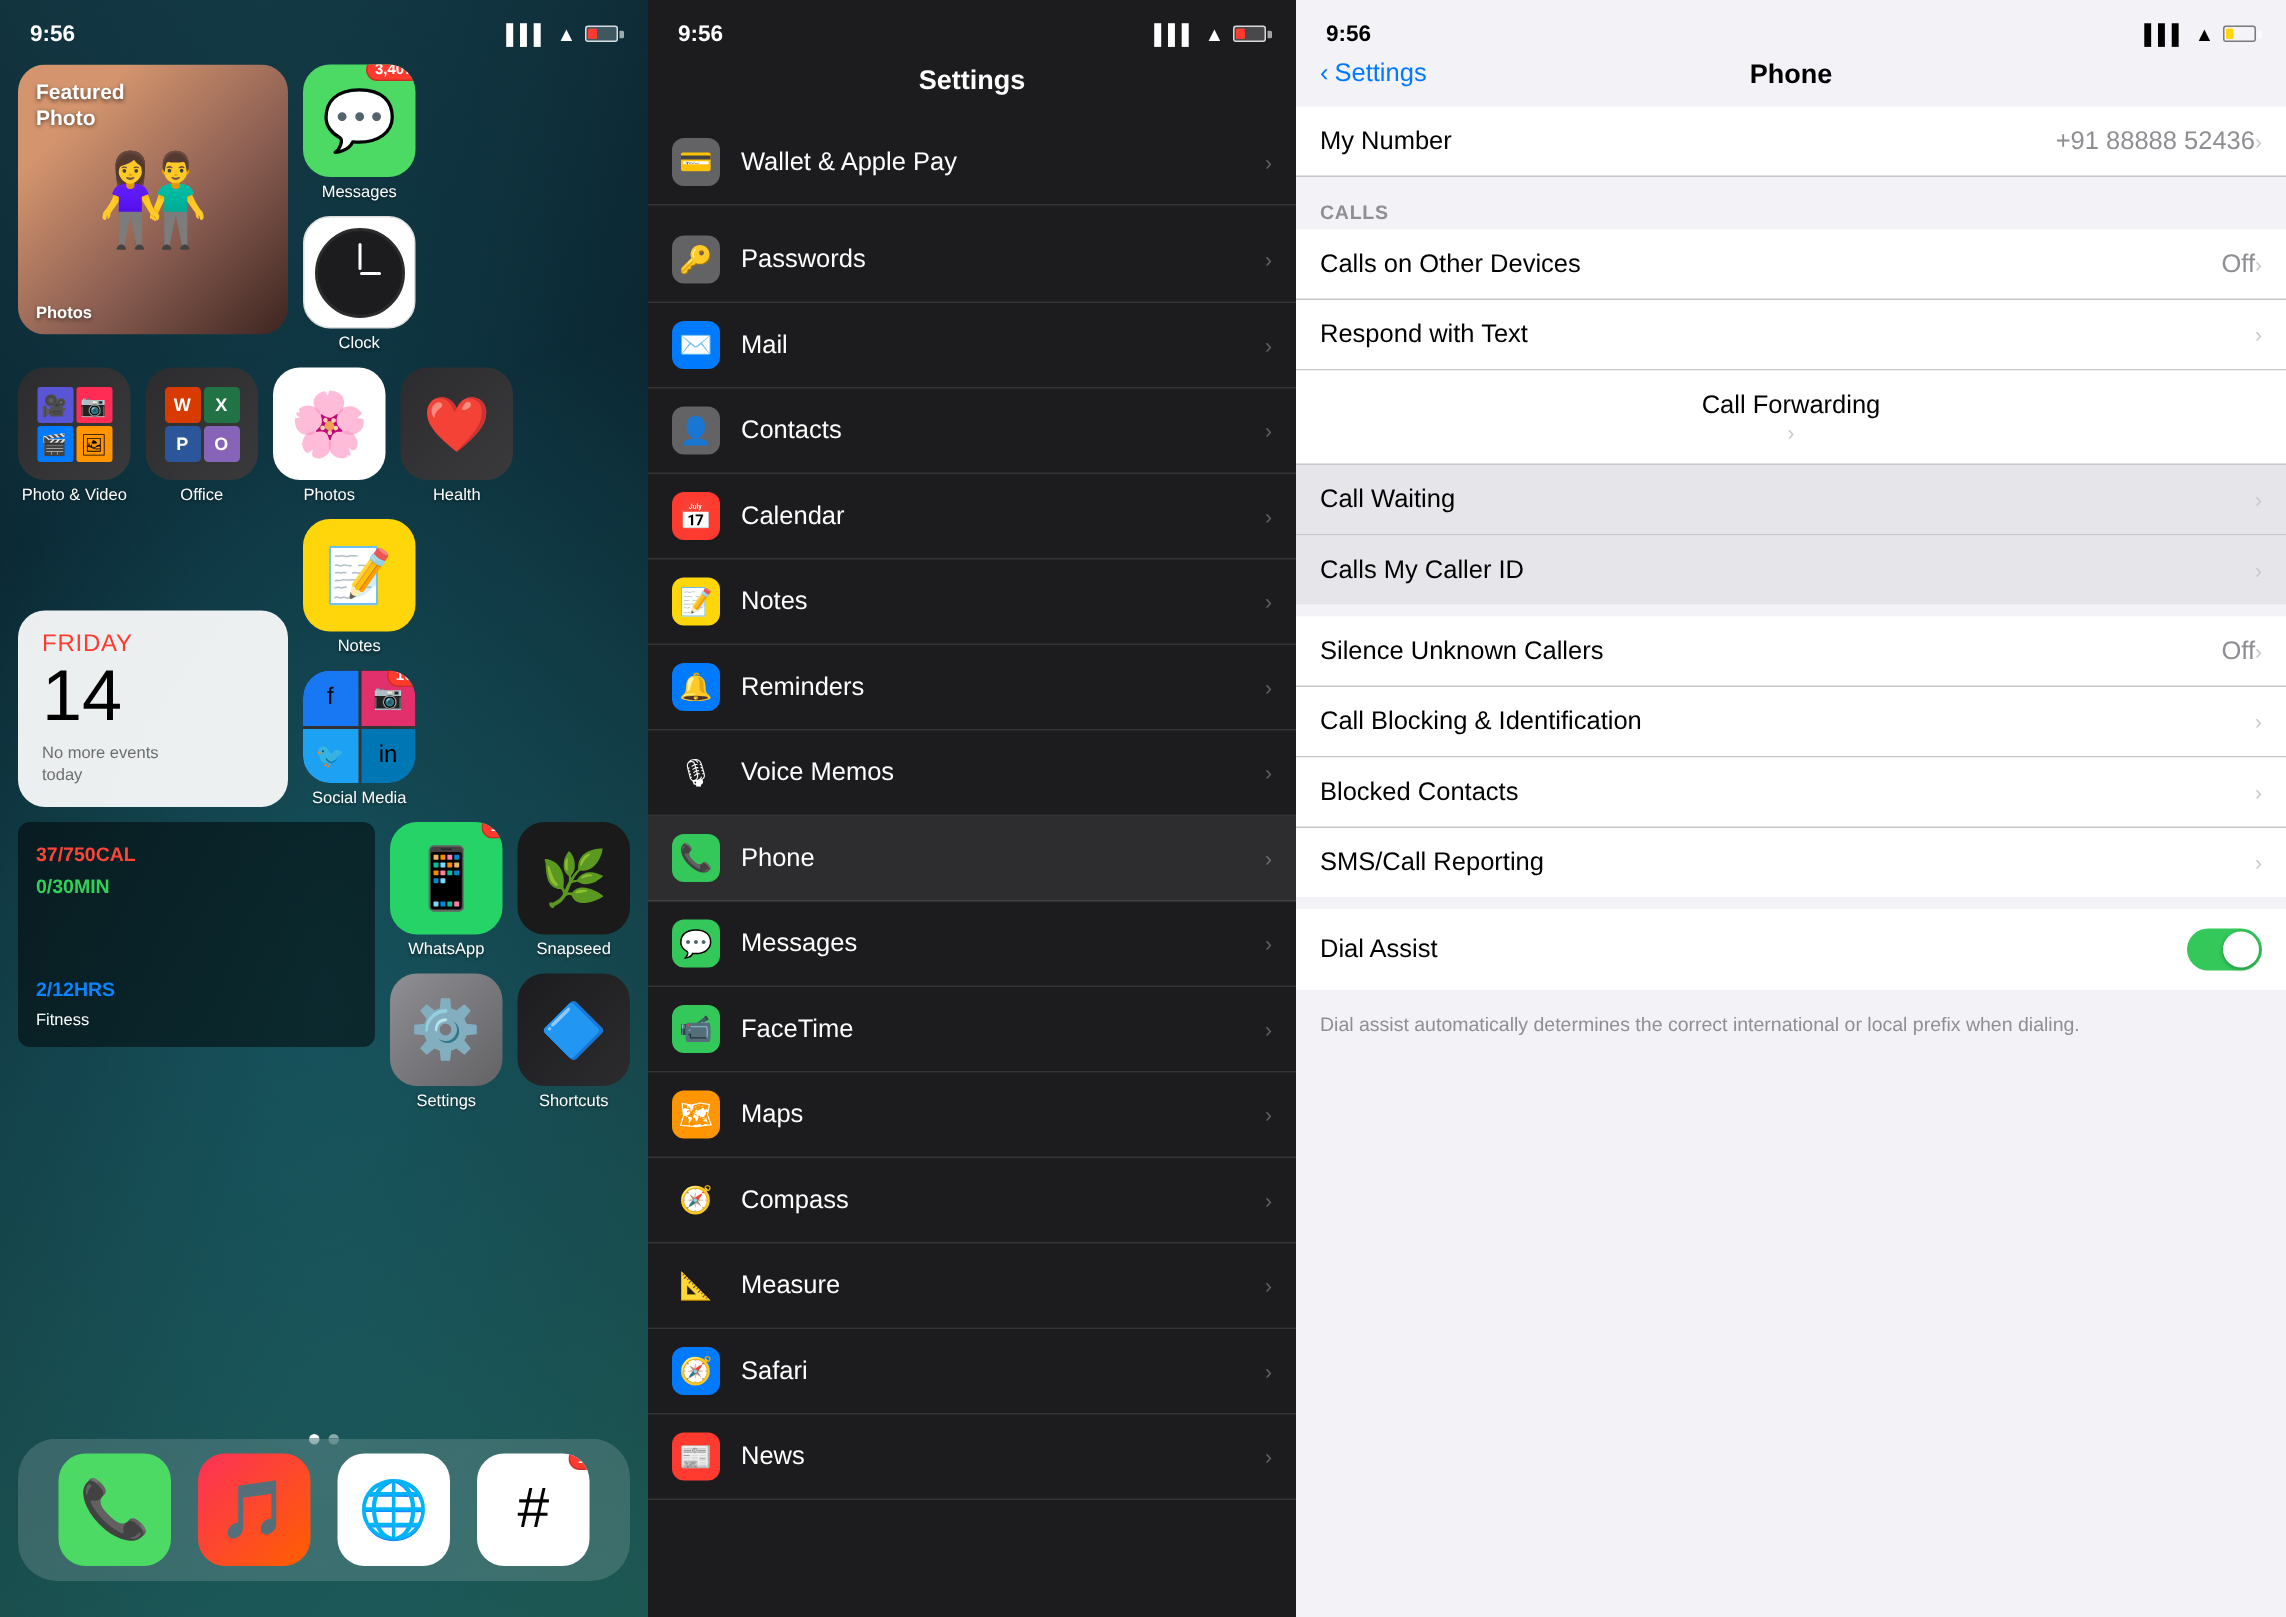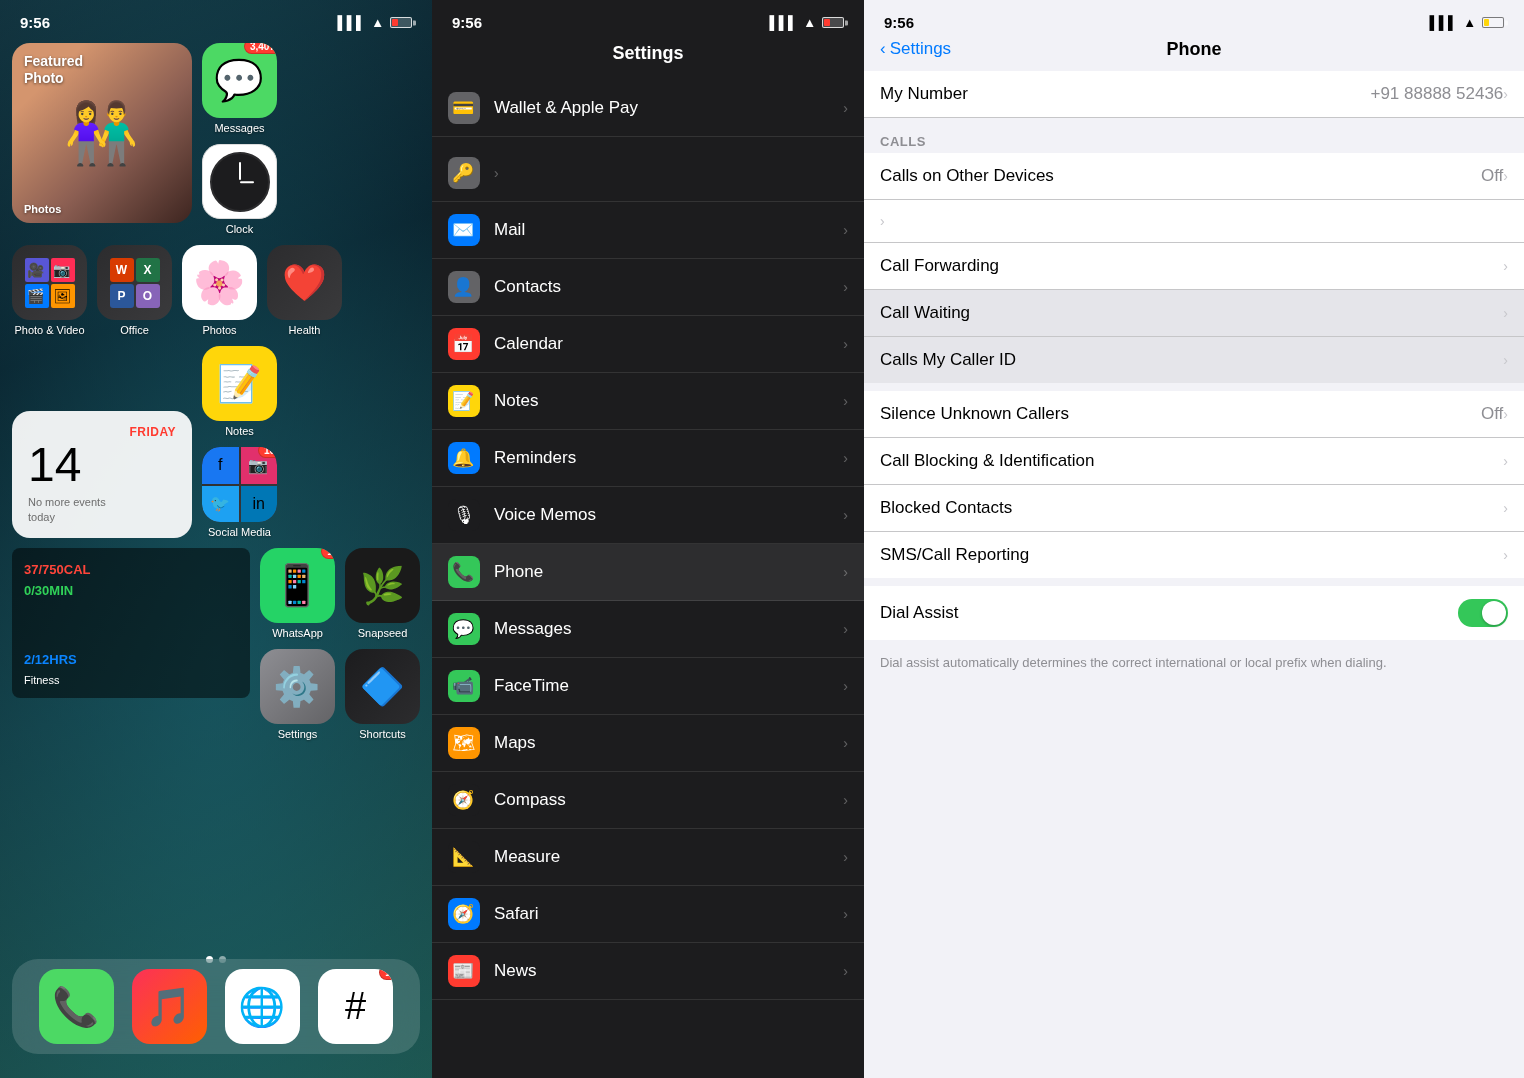--- a/index.html
+++ b/index.html
@@ -189,25 +189,24 @@
     
     .widget-calendar {
       width: 180px;
       border-radius: 18px;
       background: rgba(255,255,255,0.92);
       padding: 14px 16px;
       flex-shrink: 0;
     }
     .cal-day-name {
       color: #ff3b30;
-      font-size: 12px;
-      font-weight: 700;
+      font-size: 16px;
+      font-weight: 400;
       text-transform: uppercase;
       letter-spacing: 0.5px;
-      text-align: right;
     }
     .cal-date {
       color: #000;
       font-size: 48px;
       font-weight: 300;
       line-height: 1;
       margin: 2px 0;
     }
     .cal-event {
       color: #6d6d6d;
@@ -755,20 +754,21 @@
 
     <div class="settings-item">
       <div class="settings-item-icon" style="background:#636366;">💳</div>
       <span class="settings-item-label">Wallet &amp; Apple Pay</span>
       <span class="settings-chevron">›</span>
     </div>
     <div class="spacer-group"></div>
 
     <div class="settings-item">
       <div class="settings-item-icon" style="background:#636366;">🔑</div>
+      <span class="settings-item-label">Passwords</span>
       <span class="settings-chevron">›</span>
     </div>
 
     <div class="settings-item">
       <div class="settings-item-icon" style="background:#007aff;">✉️</div>
       <span class="settings-item-label">Mail</span>
       <span class="settings-chevron">›</span>
     </div>
 
     <div class="settings-item">
@@ -884,24 +884,25 @@
     <div>
       <div class="phone-section-header">CALLS</div>
     </div>
     <div class="phone-section">
       <div class="phone-item">
         <span class="phone-item-label">Calls on Other Devices</span>
         <span class="phone-item-value">Off</span>
         <span class="phone-chevron">›</span>
       </div>
       <div class="phone-item">
+        <span class="phone-item-label">Respond with Text</span>
         <span class="phone-chevron">›</span>
       </div>
 
-      <div class="phone-item highlighted" style="background:#fff;">
+      <div class="phone-item highlighted" style="background:#fff;flex-direction:column;">
         <span class="phone-item-label" style="font-weight:400;">Call Forwarding</span>
         <span class="phone-chevron">›</span>
       </div>
       <div class="phone-item dark-highlighted">
         <span class="phone-item-label">Call Waiting</span>
         <span class="phone-chevron">›</span>
       </div>
       <div class="phone-item" style="background:#e5e5ea; border-bottom:none;">
         <span class="phone-item-label">Calls My Caller ID</span>
         <span class="phone-chevron">›</span>

